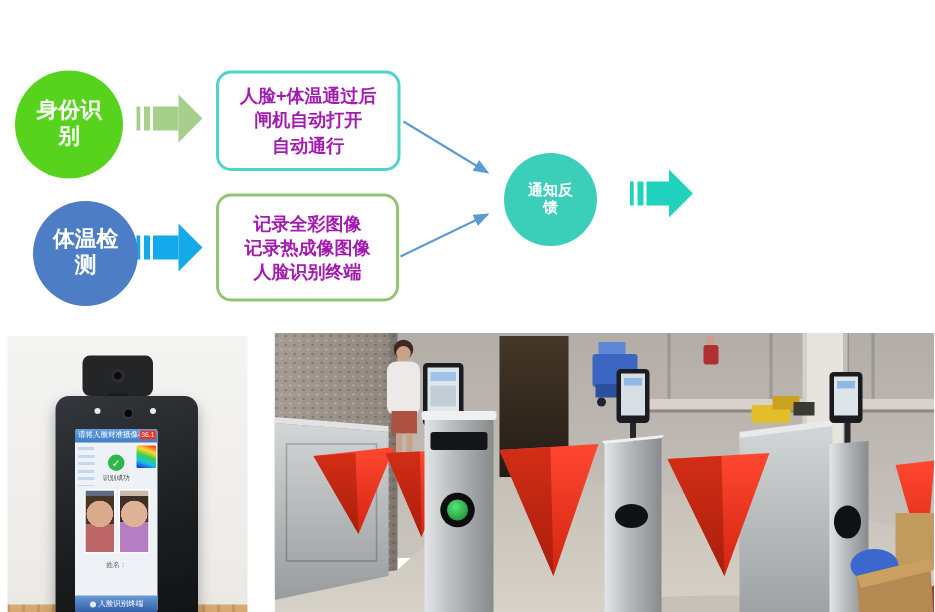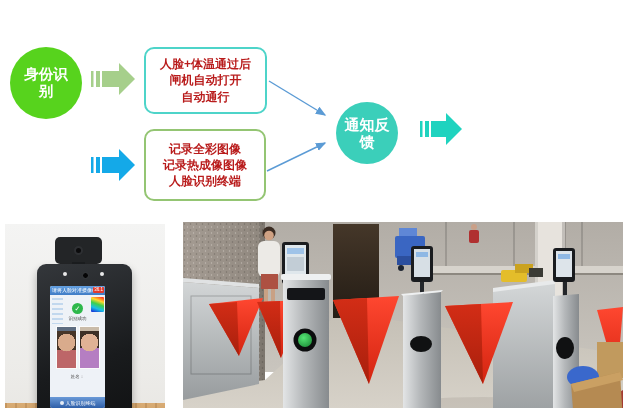--- a/index.html
+++ b/index.html
@@ -7,23 +7,23 @@
           font-family:"Liberation Sans","DejaVu Sans",sans-serif;margin-top:40px;}
   .pre{white-space:pre-line;}
 
   
   .flowchart{position:absolute;left:0;top:0;width:623px;height:182px;}
   .fc-arrows{position:absolute;left:0;top:0;pointer-events:none;}
   .node{position:absolute;border-radius:50%;display:flex;align-items:center;justify-content:center;
         color:#fff;font-weight:bold;text-align:center;line-height:1.15;}
   .node-identity{left:10px;top:7px;width:72px;height:72px;background:var(--identity-green);font-size:14.5px;}
   .node-temp{left:22px;top:94px;width:70px;height:70px;background:var(--temp-blue);font-size:14.5px;}
-  .node-feedback{left:336px;top:62px;width:62px;height:62px;background:var(--feedback-teal);font-size:15px;}
+  .node-feedback{left:336px;top:62px;width:62px;height:62px;background:var(--feedback-teal);font-size:10px;}
   .fbox{position:absolute;background:#fff;display:flex;align-items:center;justify-content:center;
-        text-align:center;font-weight:bold;color:#b91c1c;line-height:1.35;}
+        text-align:center;font-weight:bold;color:#a21caf;line-height:1.35;}
   .fbox-gate{left:144px;top:7px;width:119px;height:63px;border:2px solid var(--gate-box-border);
              border-radius:10px;font-size:12px;}
   .fbox-record{left:144px;top:89px;width:118px;height:68px;border:2px solid var(--record-box-border);
              border-radius:10px;font-size:12px;}
   .fbox-output{left:481px;top:42px;width:138px;height:83px;border:2px solid var(--output-box-border);
              border-radius:12px;font-size:12.5px;line-height:1.3;}
 
   
   .photo-left{position:absolute;left:5px;top:184px;width:160px;height:217px;overflow:hidden;
               background:linear-gradient(180deg,#f4f4f3 0%,#ecebe8 70%,#e7e5e1 100%);}
@@ -100,20 +100,22 @@
           <polygon points="446,73 462,89 446,105"></polygon>
       </g>
       <g>
         <line x1="269" y1="41" x2="325" y2="75" style="stroke:var(--connector-blue)" stroke-width="1.4" marker-end="url(#ah)"></line>
         <line x1="267" y1="131" x2="325" y2="103" style="stroke:var(--connector-blue)" stroke-width="1.4" marker-end="url(#ah)"></line>
       </g>
     </svg>
 
     <div class="node node-identity pre">身份识
 别</div>
+    <div class="node node-temp pre">体温检
+测</div>
     <div class="node node-feedback pre">通知反
 馈</div>
 
     <div class="fbox fbox-gate pre">人脸+体温通过后
 闸机自动打开
 自动通行</div>
     <div class="fbox fbox-record pre">记录全彩图像
 记录热成像图像
 人脸识别终端</div>
   </div>

